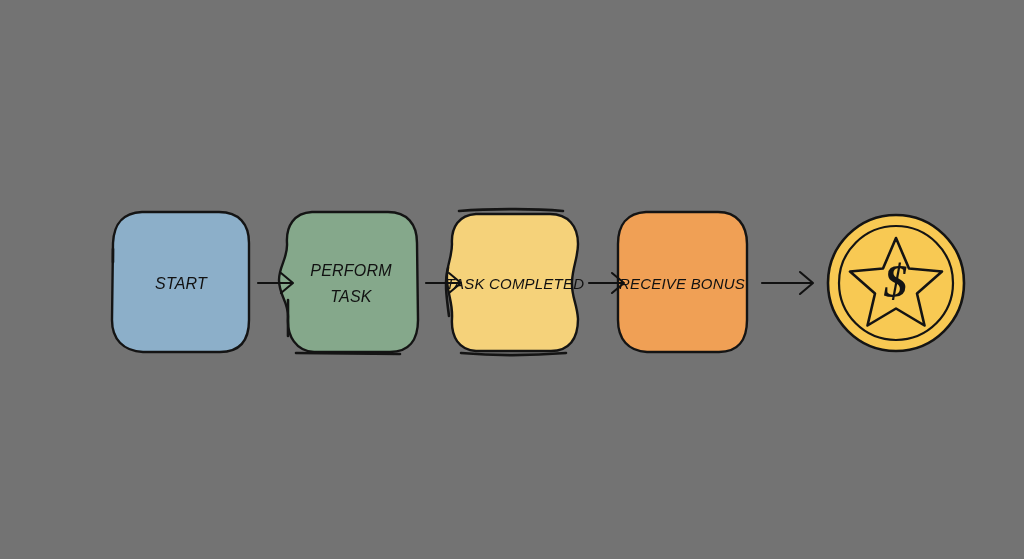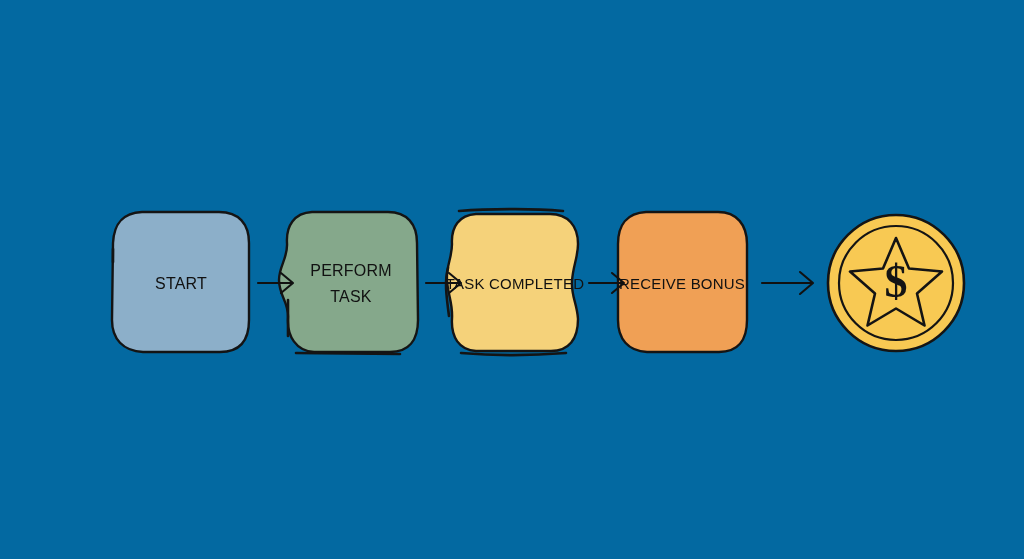--- a/index.html
+++ b/index.html
@@ -87,21 +87,21 @@
     font-size: 46px;
     font-weight: 700;
     fill: #141414;
     text-anchor: middle;
     dominant-baseline: middle;
   }
 </style>
 </head>
 <body>
 
-<div id="stage" style="background: #0369a1;">
+<div id="stage" style="background: #737373; font-style: italic;">
 
   <svg id="flow-svg" viewBox="0 0 1024 559" xmlns="http://www.w3.org/2000/svg">
 
     <g>
       <path class="node-shape" id="shape-start" d="M 142 212
                C 122 213, 114 224, 113 243
                L 112 320
                C 112 339, 123 351, 143 352
                L 220 352
                C 240 352, 249 340, 249 320

